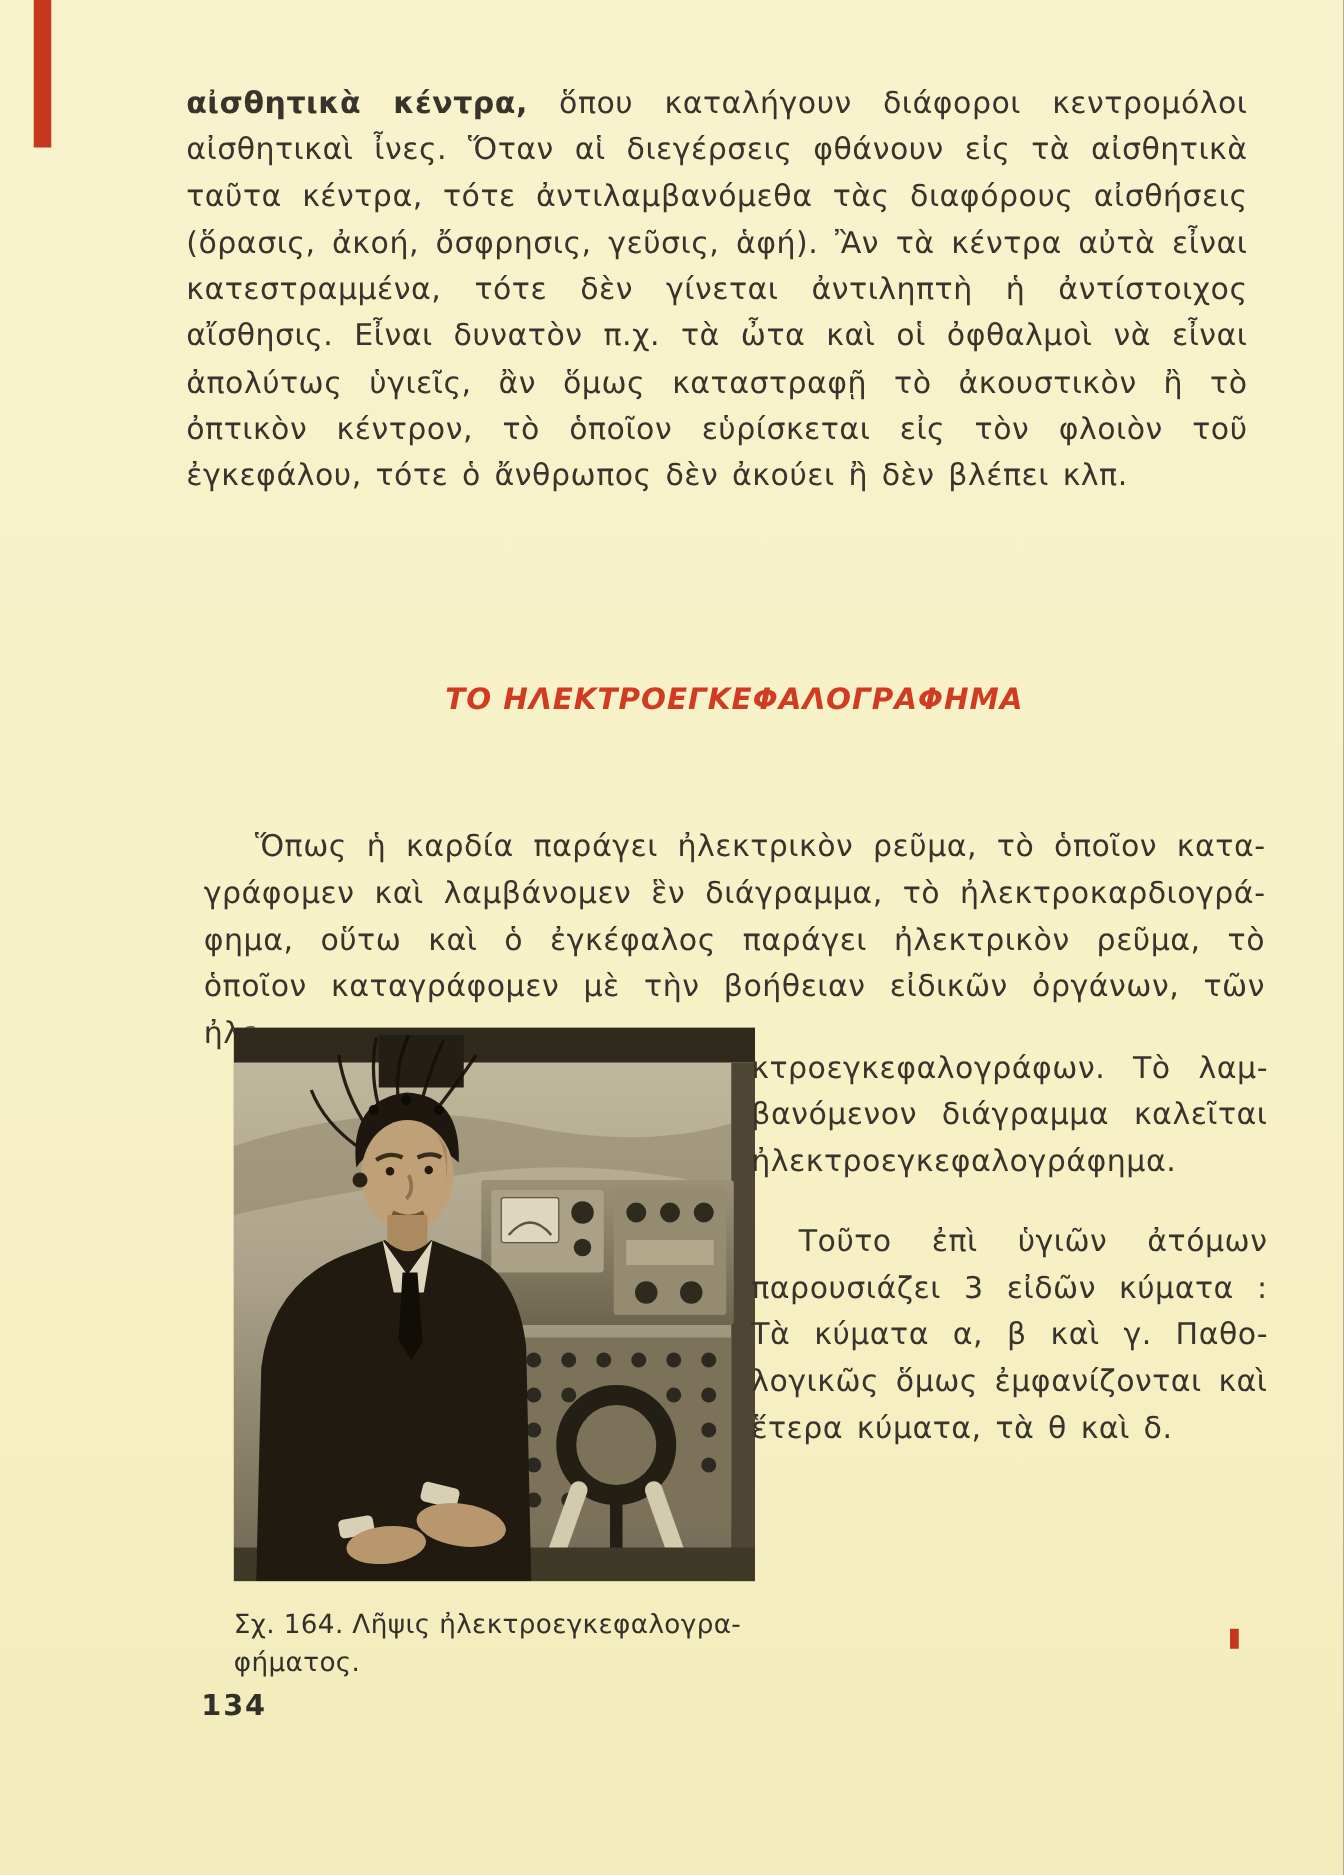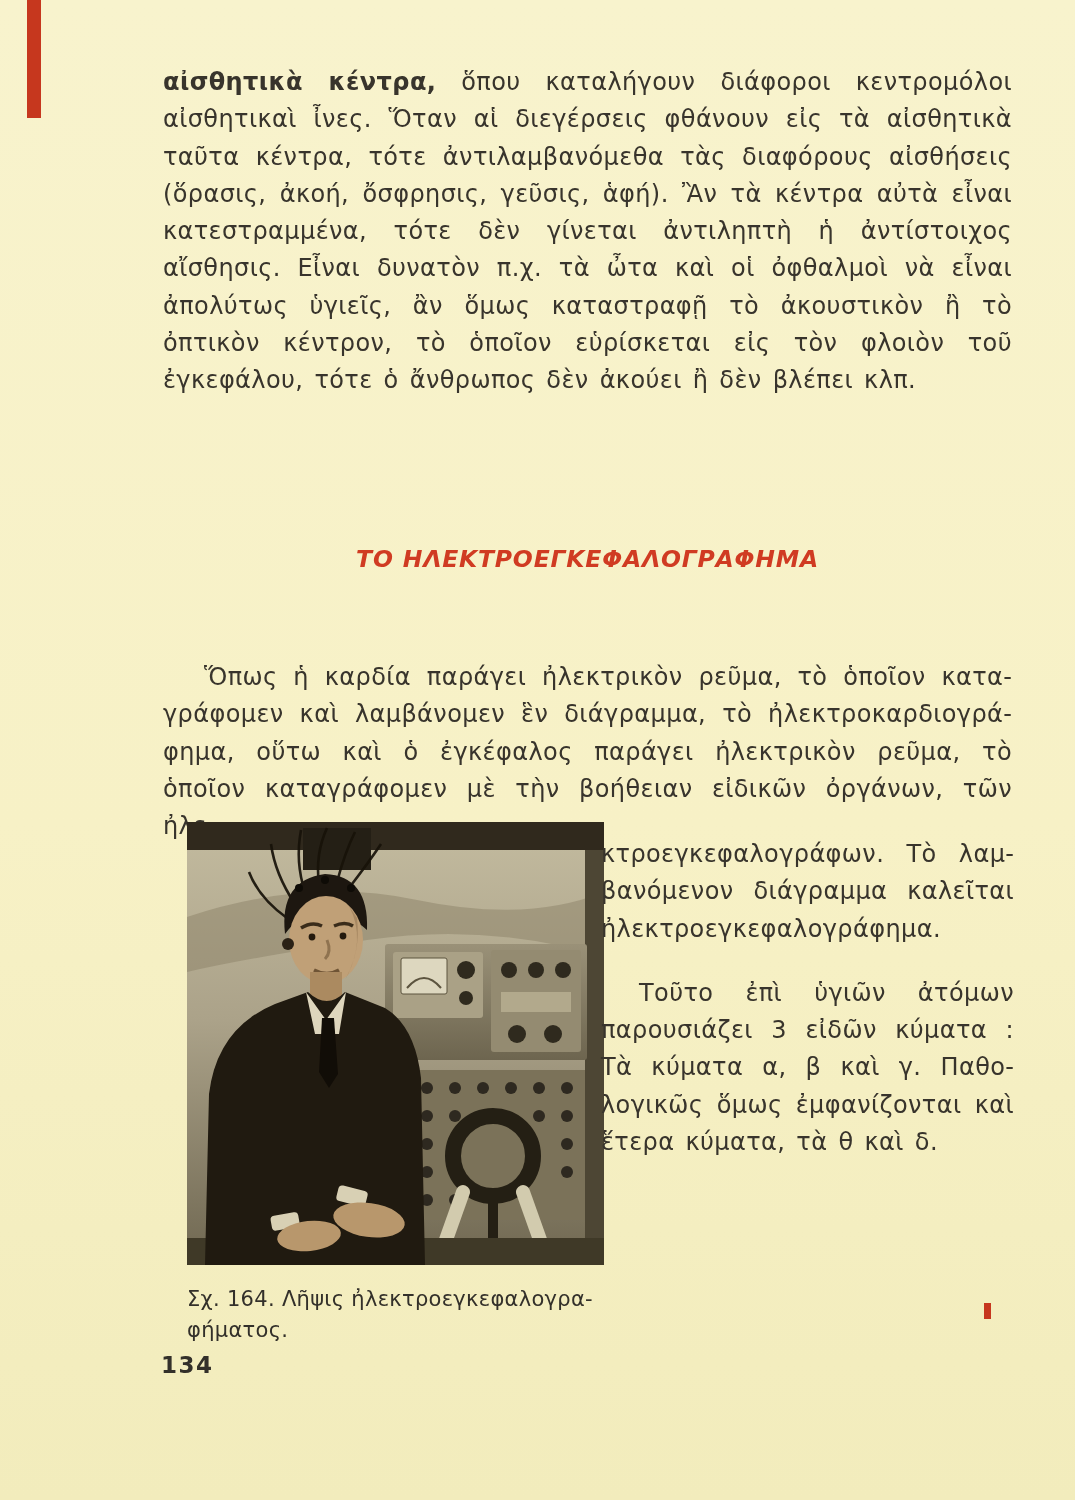--- a/index.html
+++ b/index.html
@@ -5,21 +5,21 @@
   html,body{margin:0;padding:0;background:#555;}
   .page{
     position:relative;width:1075px;height:1500px;overflow:hidden;
     background:linear-gradient(180deg,#f8f3cd 0%,#f7f1c6 55%,#f2ecbc 100%);
     font-family:"DejaVu Sans","Liberation Sans",sans-serif;
     color:#38342c;
   }
   .red-stripe{position:absolute;left:27px;top:0;width:14px;height:118px;background:#c6371e;}
   .red-dash{position:absolute;left:984px;top:1303px;width:7px;height:16px;background:#c6371e;}
   .para{font-size:24px;line-height:37.3px;text-align:justify;letter-spacing:0.4px;word-spacing:3px;margin:0;}
-  .p1{position:absolute;left:163px;top:64px;width:849px;}
+  .p1{position:absolute;left:149px;top:64px;width:849px;}
   .p1 b{font-weight:bold;}
   .heading{
     position:absolute;left:163px;top:545px;width:849px;text-align:center;
     color:#d03b22;font-weight:bold;font-size:23.5px;letter-spacing:0.8px;margin:0;font-style:italic;
   }
   .p2{position:absolute;left:163px;top:659px;width:849px;text-indent:41px;}
   .figure{position:absolute;left:163px;top:822px;width:417px;margin:0;padding-left:24px;}
   .photo-frame{width:417px;height:443px;overflow:hidden;background:#8c8168;box-shadow:0 0 0 1px #6b6450 inset;}
   .photo-frame svg{display:block;}
   .caption{margin-top:19px;font-size:21px;line-height:31px;text-align:left;color:#33302a;letter-spacing:0.3px;}

